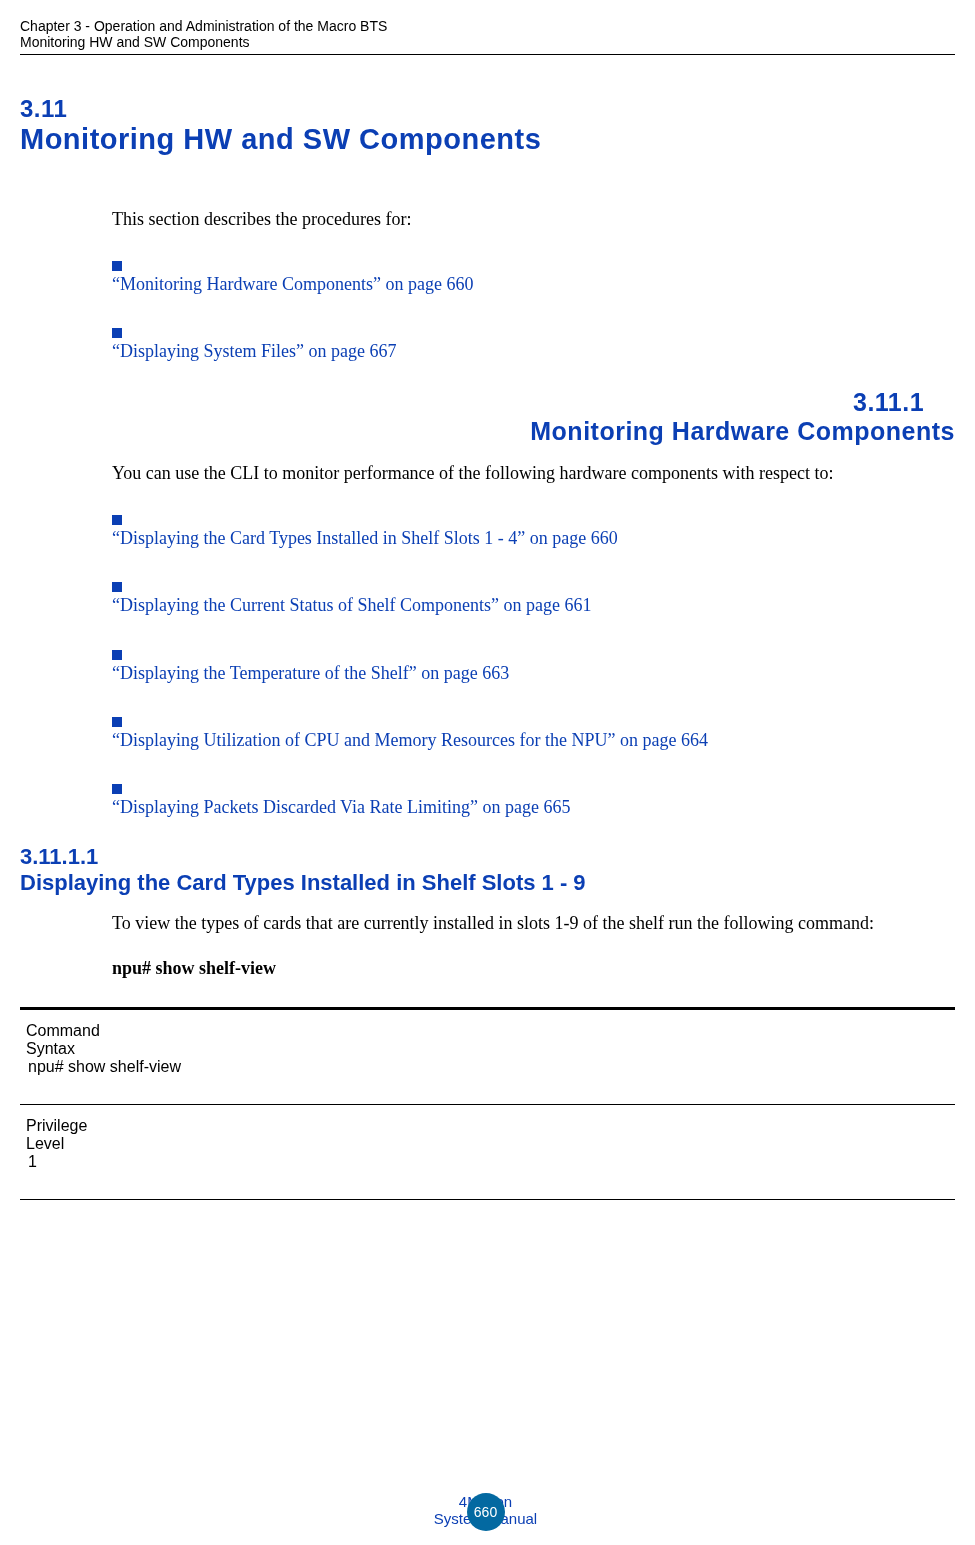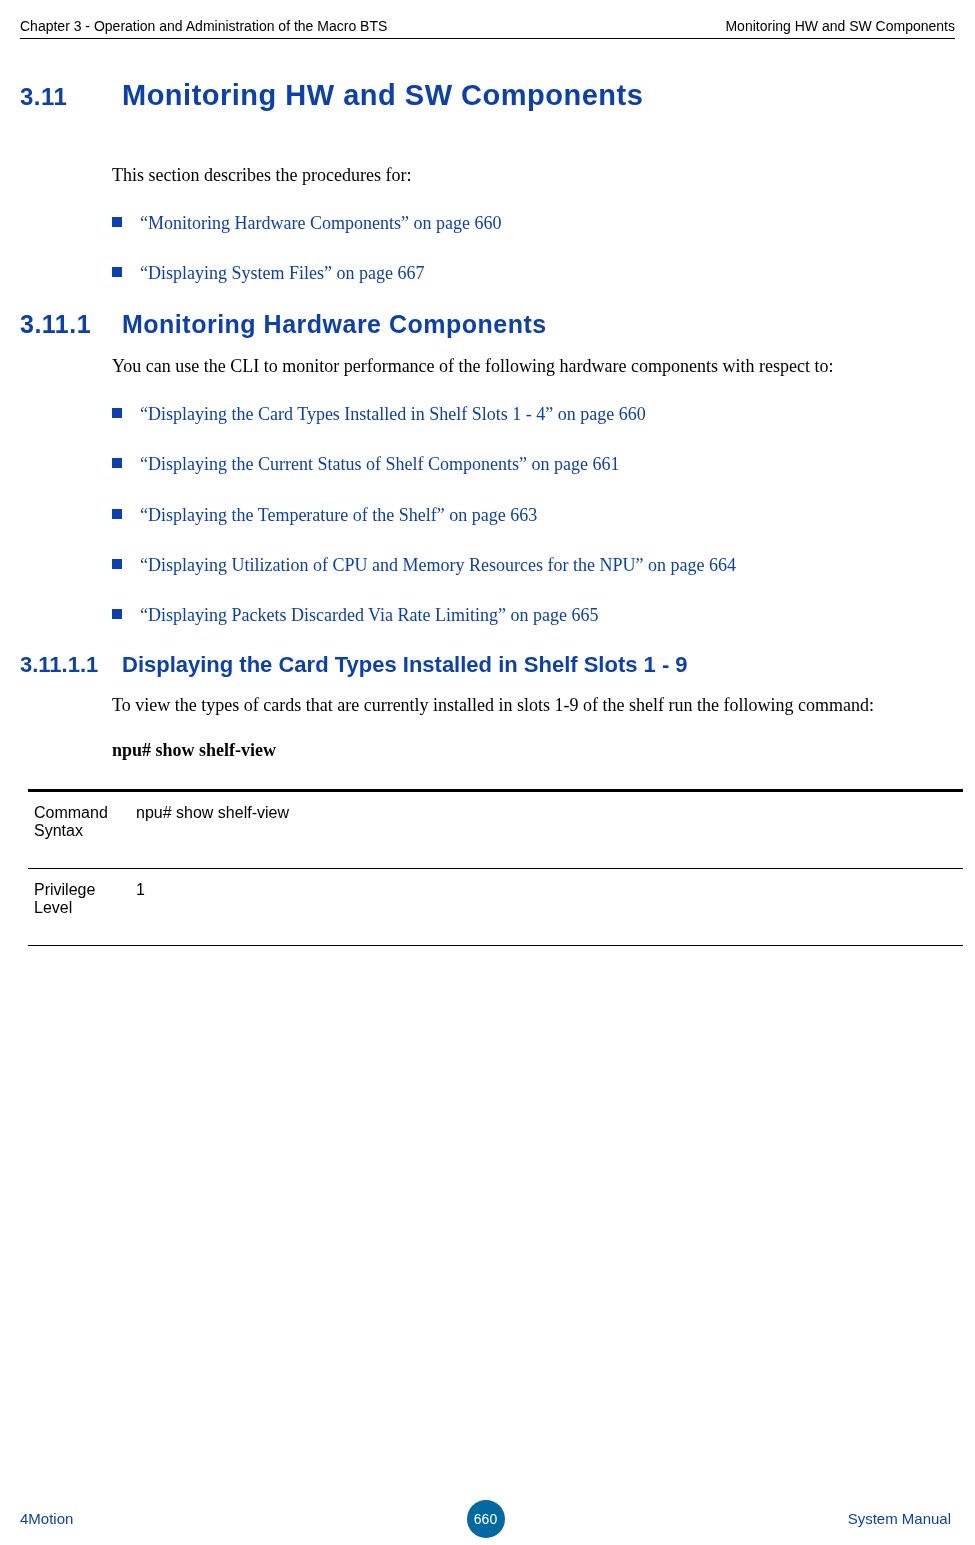--- a/index.html
+++ b/index.html
@@ -1,15 +1,15 @@
 <!DOCTYPE html>
 <html><head>
 <meta charset="utf-8">
 <style>
-  * { margin: 0; padding: 0; box-sizing: border-box; }
+  * { margin: 0; padding: 0; box-sizing: border-box; flex-direction: column; }
   body {
     width: 975px;
     height: 1545px;
     background: #fff;
     font-family: Georgia, 'Times New Roman', serif;
     position: relative;
     padding: 0;
   }
   .header {
     display: flex;
@@ -73,21 +73,21 @@
     margin-right: 18px;
     flex-shrink: 0;
   }
   .bullet-text {
     font-size: 18px;
     color: #0b3fb4;
     line-height: 1.45;
   }
   .h2-row {
     display: flex;
-    align-items: center;
+    align-items: flex-end;
     margin-bottom: 14px;
   }
   .h2-num {
     width: 102px;
     font-family: Arial, Helvetica, sans-serif;
     font-weight: bold;
     font-size: 25px;
     color: #0b3fb4;
     letter-spacing: 0.5px;
   }
@@ -119,21 +119,20 @@
   }
   .cmd-bold {
     font-family: Georgia, 'Times New Roman', serif;
     font-weight: bold;
     font-size: 18px;
     margin-bottom: 28px;
   }
   .info-table {
     width: 100%;
     margin-top: 4px;
-    margin-left: 8px;
   }
   .info-row {
     display: flex;
     align-items: flex-start;
     border-top: 1px solid #000;
     padding: 12px 0 28px 0;
   }
   .info-row.thick { border-top: 3px solid #000; }
   .info-row.bottom { border-bottom: 1px solid #000; }
   .info-label {

